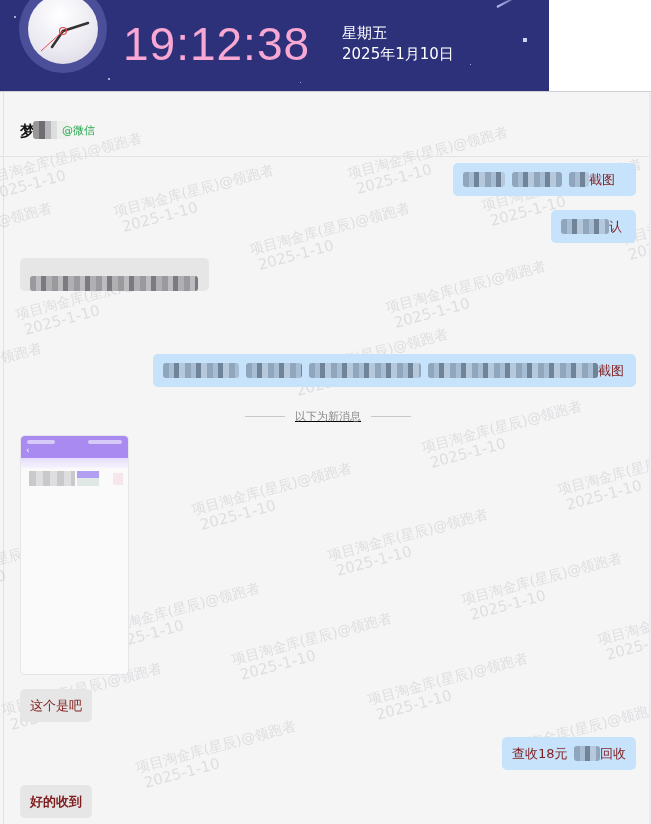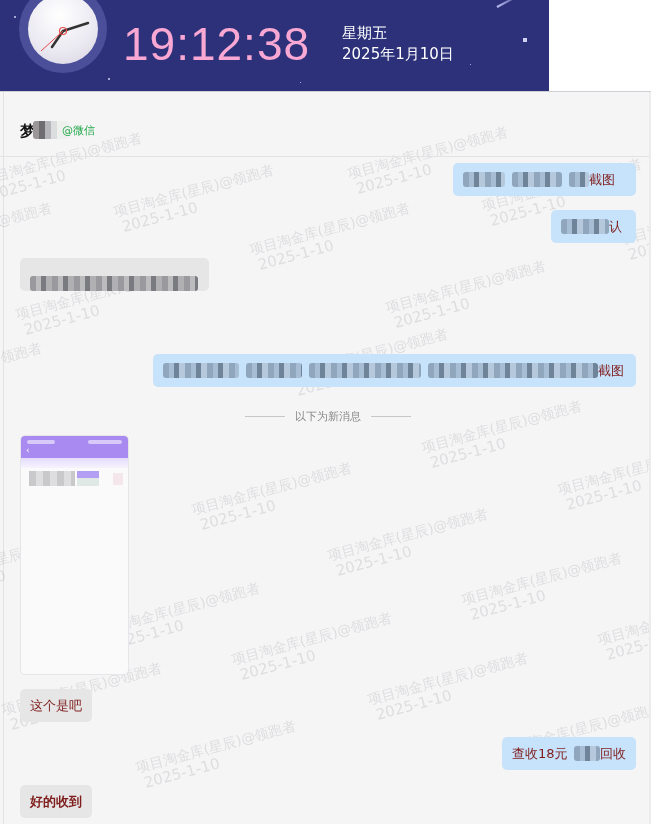--- a/index.html
+++ b/index.html
@@ -94,21 +94,21 @@
     .me .blur-block {
       background: repeating-linear-gradient(90deg, #8fa6bd 0 6px, #a7bdd3 6px 11px, #6f8399 11px 16px, #b6c9dc 16px 22px);
     }
     .them .blur-block {
       background: repeating-linear-gradient(90deg, #9a9a9e 0 6px, #bcbcbf 6px 11px, #7a7b80 11px 16px, #b0afb2 16px 22px);
     }
     .gap { display: inline-block; width: 7px; }
 
     .divider {
       position: absolute; left: 240px; top: 317px; width: 176px; height: 14px;
-      display: flex; align-items: center; justify-content: center;
+      display: flex; align-items: center; justify-content: center; text-decoration: underline;
     }
     .divider .line { width: 40px; height: 1px; background: #c8c8c8; }
     .divider .txt { font-size: 11px; color: #888; padding: 0 10px; white-space: nowrap; }
 
     
     .img-msg {
       position: absolute; left: 20px; top: 343px; width: 109px; height: 240px;
       border-radius: 5px; overflow: hidden; background: #fafafa; border: 1px solid #e6e6ea;
     }
     .img-msg .topbar { height: 22px; background: #a98af0; position: relative; }

